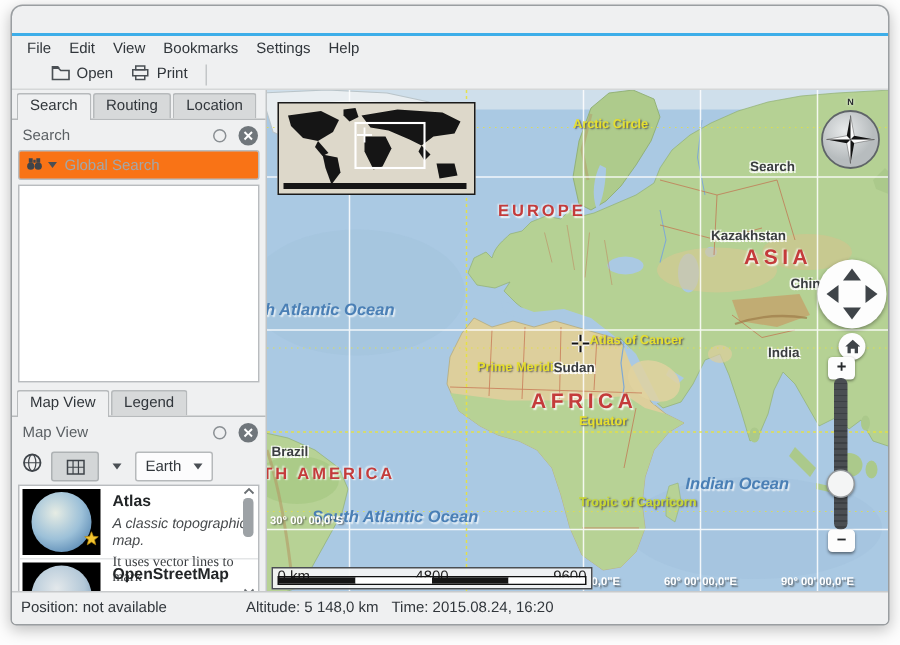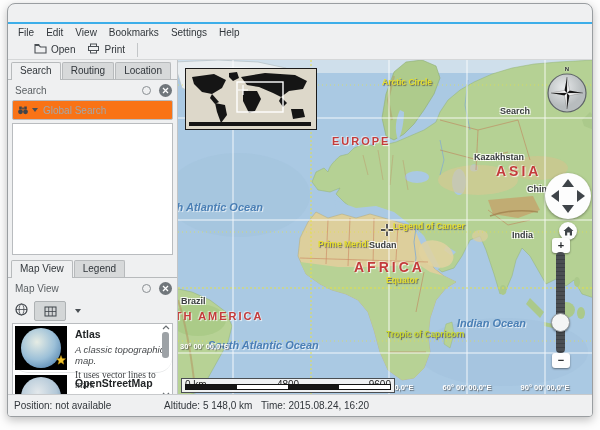--- a/index.html
+++ b/index.html
@@ -35,21 +35,21 @@
   .searchinput input{border:none;outline:none;flex:1;font-size:10px;color:#31363b;background:transparent;min-width:0;font-family:inherit;}
   .searchinput input::placeholder{color:#a2a7ab;}
   .caret{width:0;height:0;border-left:3px solid transparent;border-right:3px solid transparent;border-top:4px solid #4a4f54;margin:0 3px;}
   .listbox{margin:3px 4px 0;height:132px;background:#fff;border:1px solid #b9bcbf;box-sizing:border-box;}
   .tb2{margin-top:3px;}
   .controls{height:22px;display:flex;align-items:center;gap:6px;padding:2px 0 0 7px;}
   .projbtn{width:32px;height:20px;background:#d3d6d7;border:1px solid #aeb2b4;border-radius:2px;display:flex;align-items:center;justify-content:center;gap:2px;box-sizing:border-box;}
   .combo{width:52px;height:20px;background:#fcfcfd;border:1px solid #b6b9bb;border-radius:2px;display:flex;align-items:center;font-size:10px;color:#31363b;padding:0 3px 0 6px;box-sizing:border-box;}
   .combo .cv{flex:1;}
   .maplist{margin:1px 4px 0;background:#fff;border:1px solid #b9bcbf;height:76px;overflow:hidden;position:relative;box-sizing:border-box;}
-  .maprow{display:flex;height:48px;border-bottom:1px solid #e4e6e7;border-radius:15px;}
+  .maprow{display:flex;height:48px;border-bottom:1px solid #e4e6e7;}
   .thumb{width:52px;height:44px;background:#000;position:relative;margin:2px 0 0 2px;flex:none;}
   .globe-img{position:absolute;left:6px;top:2px;width:40px;height:40px;border-radius:50%;}
   .g-atlas{background:radial-gradient(circle at 40% 35%,#e6ece4,#9cc0d8 50%,#6a97bd 75%,#2e5f8a);}
   .g-osm{background:radial-gradient(circle at 42% 38%,#e3e8eb,#b3c8d8 55%,#5b82a6);}
   .star-badge{position:absolute;right:1px;bottom:1px;}
   .mapinfo{padding:4px 4px 0 8px;font-size:9.5px;color:#3c3f42;}
   .mtitle{font-weight:bold;font-size:10.5px;color:#222527;}
   .mdesc{font-style:italic;color:#46494c;margin-top:4px;}
   .mdesc2{margin-top:4px;font-family:Liberation Serif, serif;}
   .lscroll{position:absolute;right:1px;top:1px;bottom:1px;width:11px;display:flex;flex-direction:column;align-items:center;}
@@ -187,20 +187,24 @@
             </svg></span>
         <span class="projbtn">
           <svg width="13" height="11" viewBox="0 0 13 11">
               <rect x="1" y="1" width="11" height="9" fill="none" stroke="#3f444a"></rect>
               <line x1="4.7" y1="1" x2="4.7" y2="10" stroke="#3f444a" stroke-width="0.8"></line>
               <line x1="8.3" y1="1" x2="8.3" y2="10" stroke="#3f444a" stroke-width="0.8"></line>
               <line x1="1" y1="5.5" x2="12" y2="5.5" stroke="#3f444a" stroke-width="0.8"></line>
             </svg>
         </span>
         <span class="caret"></span>
+        <span class="combo">
+          <span class="cv">Earth</span>
+          <span class="caret"></span>
+        </span>
       </div>
 
       <div class="maplist">
         <div class="maprow">
           <span class="thumb">
             <span class="globe-img g-atlas"></span>
             <span class="star-badge"><svg width="10" height="10" viewBox="0 0 10 10">
                   <path d="M5,0.5 L6.3,3.4 "></path>
                   <path d="M5,0.5 L6.2,3.5 L9.5,3.8 L7,5.9 L7.8,9.2 L5,7.4 L2.2,9.2 L3,5.9 L0.5,3.8 L3.8,3.5 Z" fill="#f2c430" stroke="#b58a10" stroke-width="0.5"></path>
                 </svg></span>
@@ -321,21 +325,21 @@
       </svg>
 
       <div class="labels-layer" id="map-labels">
           <span class="lbl yl" style="left: 204px; top: 18px;">Arctic Circle</span>
           <span class="lbl cont" style="left: 154px; top: 76px;">EUROPE</span>
           <span class="lbl cty" style="left: 322px; top: 47px;">Search</span>
           <span class="lbl cty" style="left: 264px; top: 93px; margin-left: 32px;">Kazakhstan</span>
           <span class="lbl cont big" style="left: 318px; top: 104px;">ASIA</span>
           <span class="lbl cty" style="left: 349px; top: 125px;">China</span>
           <span class="lbl ocn" style="left: -24px; top: 142px;">North Atlantic Ocean</span>
-          <span class="lbl yl" style="left: 215px; top: 162px;">Legend of Cancer</span>
+          <span class="lbl yl" style="left: 215px; top: 162px;">Atlas of Cancer</span>
           <span class="lbl yl" style="left: 140px; top: 180px;">Prime Meridian</span>
           <span class="lbl cty" style="left: 191px; top: 181px;">Sudan</span>
           <span class="lbl cty" style="left: 298px; top: 171px; padding-left: 36px;">India</span>
           <span class="lbl cont big" style="left: 176px; top: 200px;">AFRICA</span>
           <span class="lbl yl" style="left: 208px; top: 216px;">Equator</span>
           <span class="lbl cty" style="left: 3px; top: 237px;">Brazil</span>
           <span class="lbl cont" style="left: -33px; top: 251px;">SOUTH AMERICA</span>
           <span class="lbl ocn" style="left: 279px; top: 258px;">Indian Ocean</span>
           <span class="lbl yl2" style="left: 208px; top: 270px;">Tropic of Capricorn</span>
           <span class="lbl ocn" style="left: 30px; top: 280px;">South Atlantic Ocean</span>

